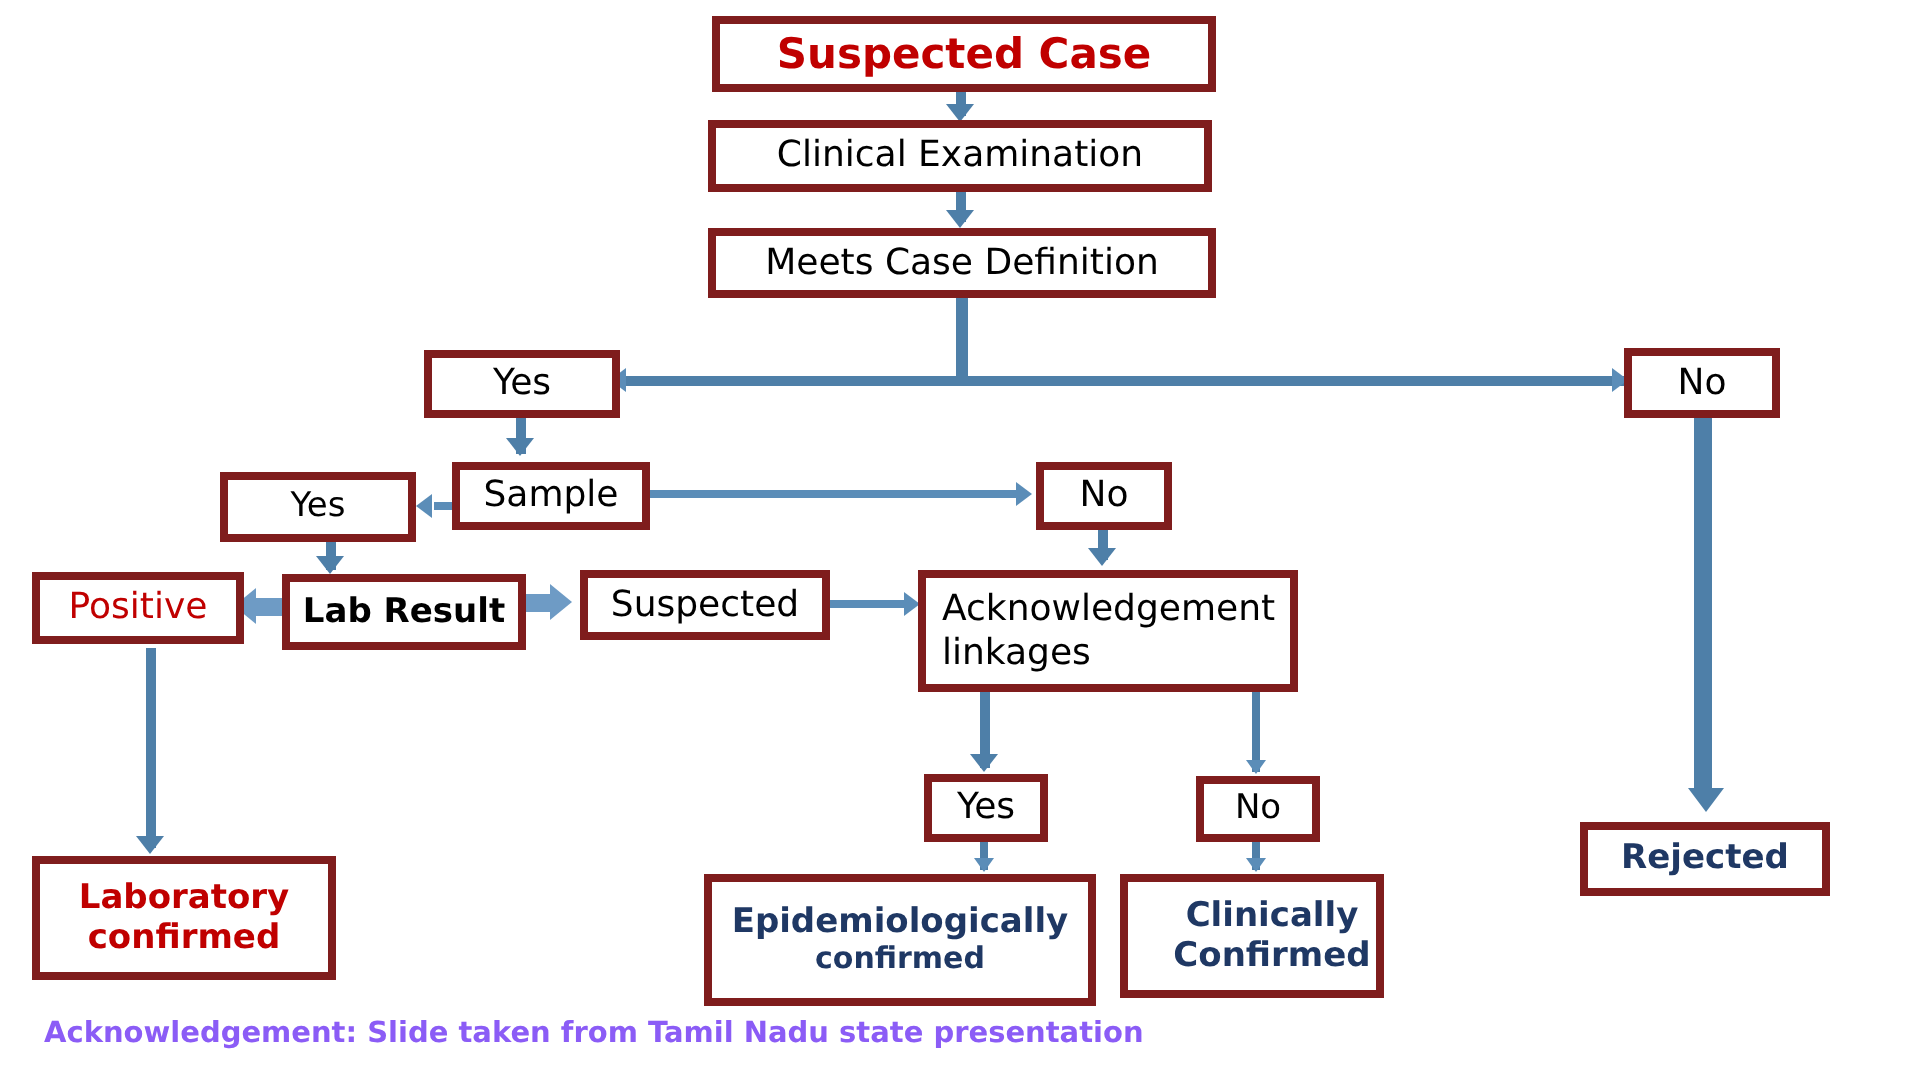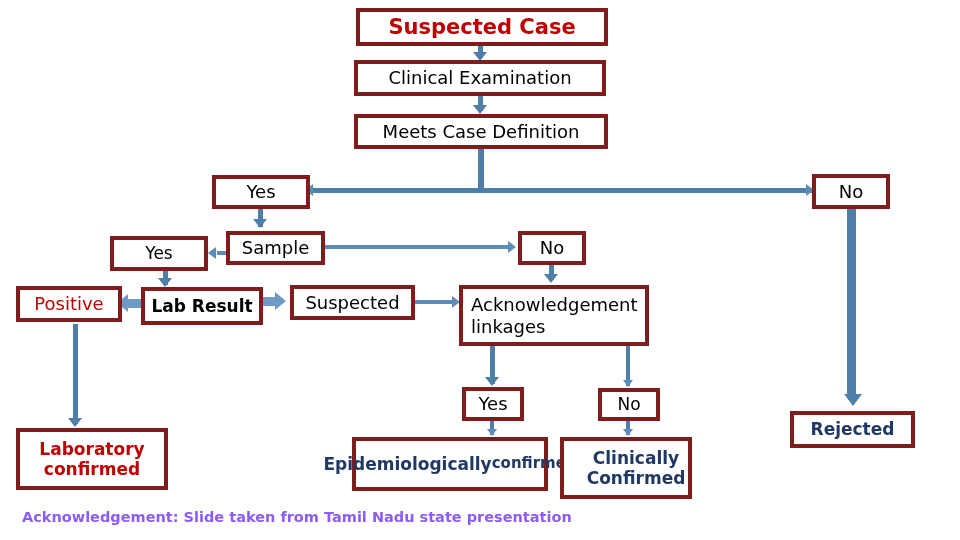--- a/index.html
+++ b/index.html
@@ -224,21 +224,21 @@
 
   <div class="node f-mid t-black" style="left:598px; top:388px; width:62px; height:33px;">
     <span>No</span>
   </div>
 
   <div class="node f-bold17 t-red" style="left:16px; top:428px; width:152px; height:62px; flex-direction:column;">
     <span>Laboratory</span>
     <span>confirmed</span>
   </div>
 
-  <div class="node f-bold16 t-navy" style="left:352px; top:437px; width:196px; height:54px; ">
+  <div class="node f-bold16 t-navy" style="left:352px; top:437px; width:196px; height:66px; flex-direction:column;">
     <span style="font-size:17px;">Epidemiologically</span>
     <span style="font-size:15px;">confirmed</span>
   </div>
 
   <div class="node f-bold17 t-navy" style="left:560px; top:437px; width:132px; height:62px; flex-direction:column;padding-left:20px;">
     <span>Clinically</span>
     <span>Confirmed</span>
   </div>
 
   <div class="node f-bold17 t-navy" style="left:790px; top:411px; width:125px; height:37px;">

